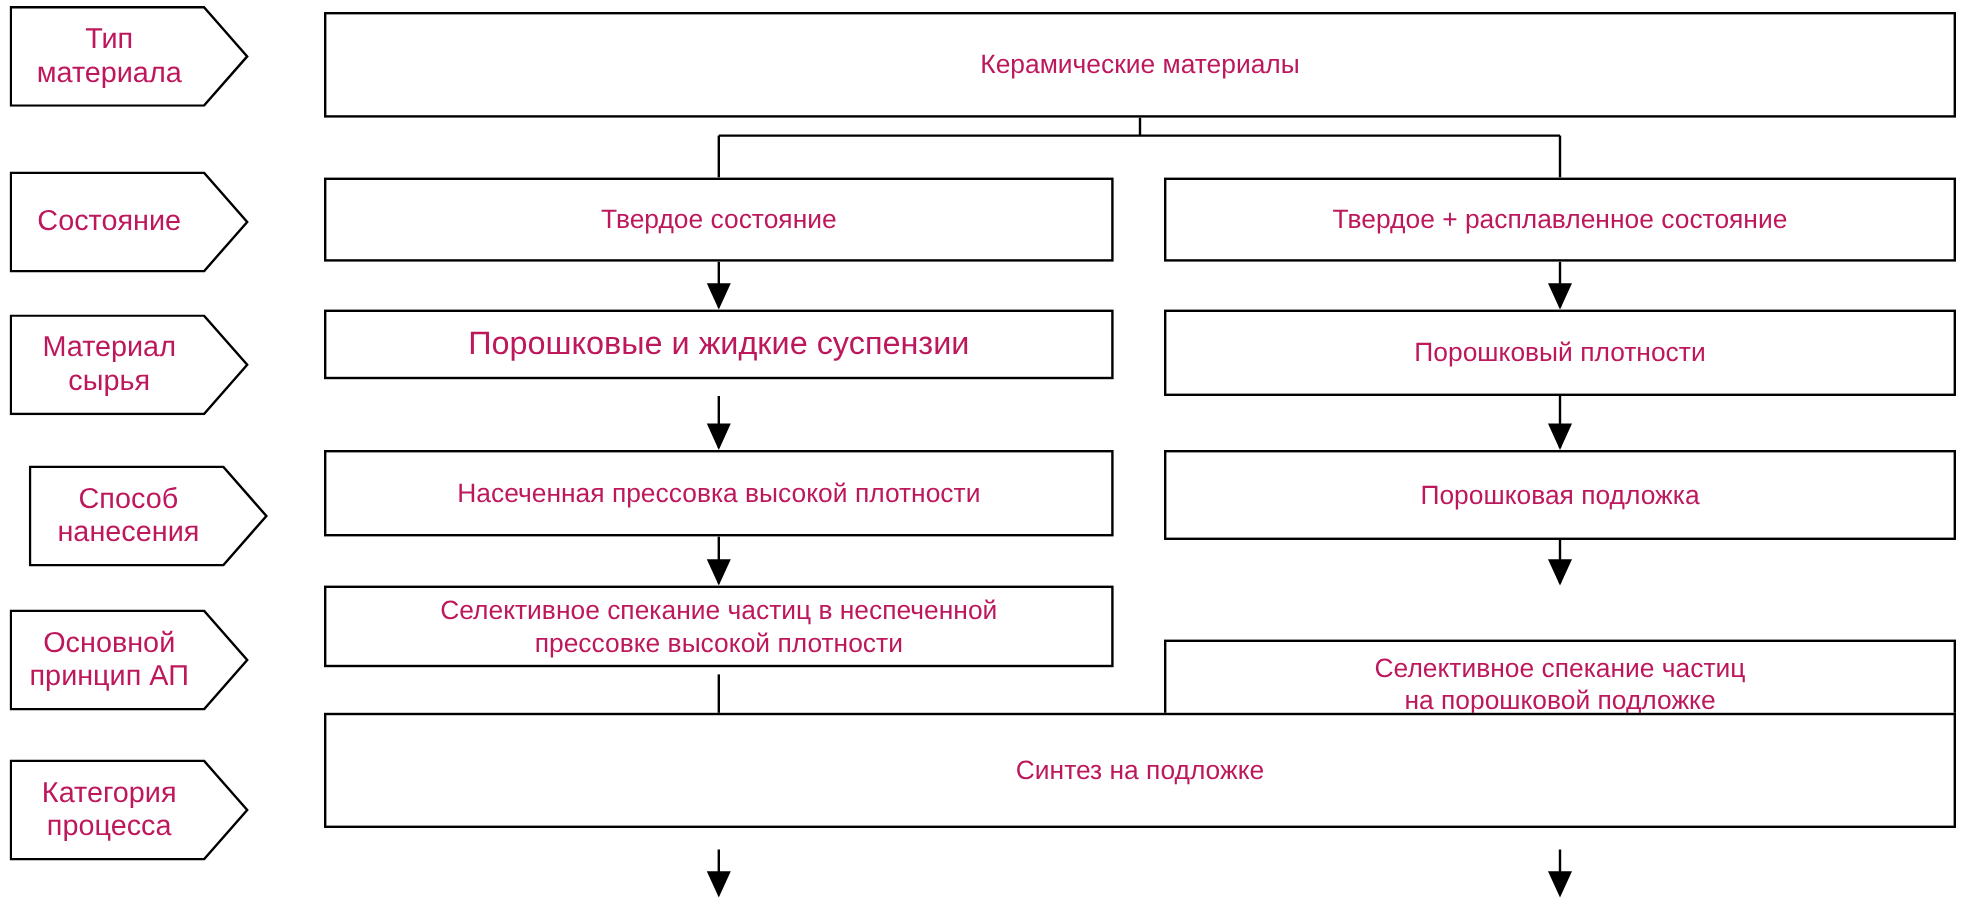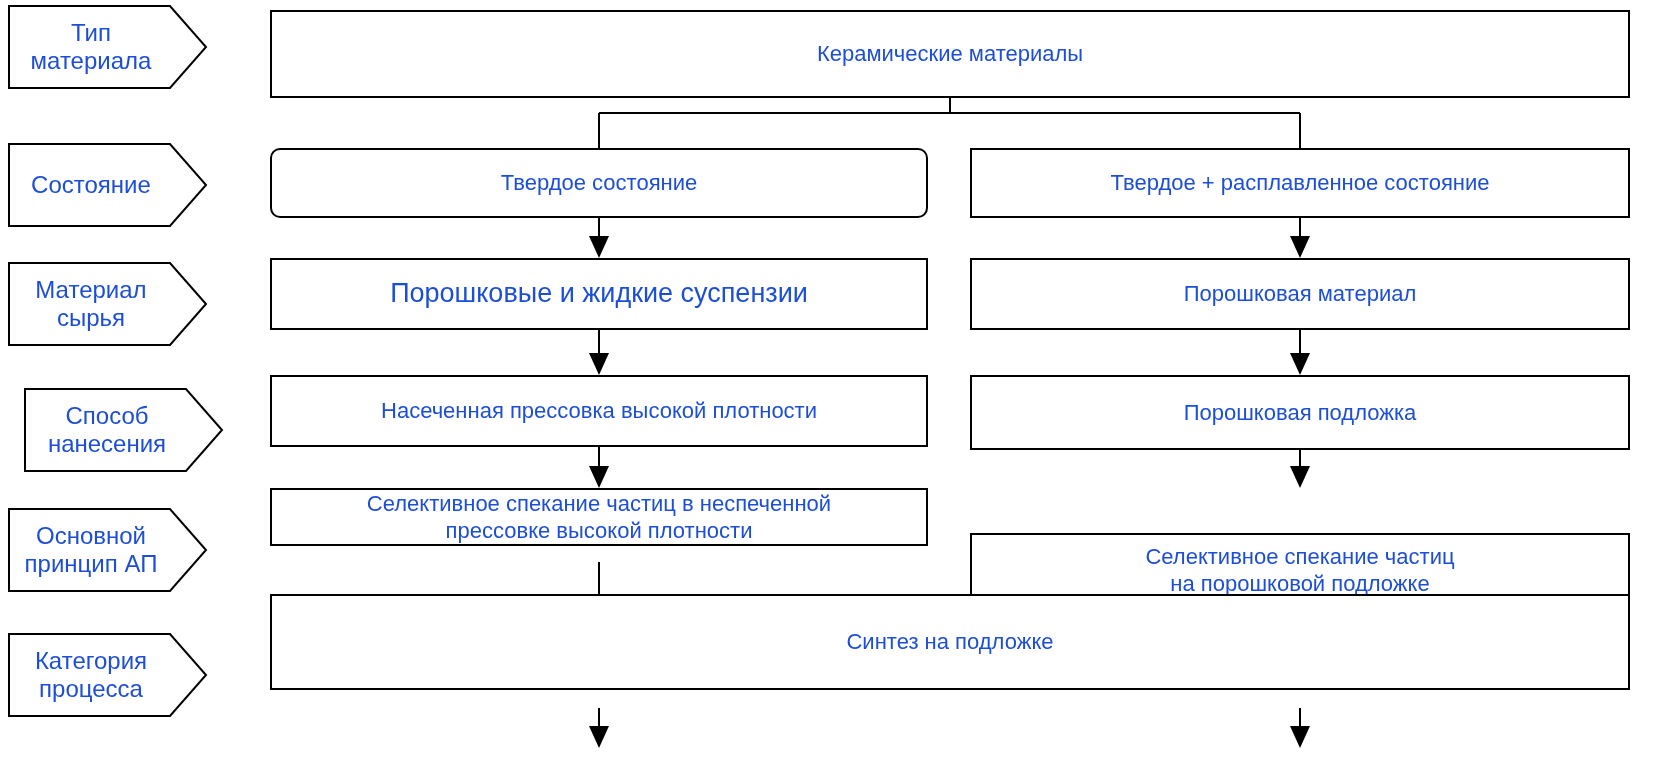--- a/index.html
+++ b/index.html
@@ -2,21 +2,21 @@
 <html><head>
 <meta charset="utf-8">
 <style>
   html, body { margin: 0; padding: 0; background: #ffffff; }
   #canvas {
     position: relative;
     width: 1654px;
     height: 757px;
     background: #ffffff;
     font-family: "Liberation Sans", sans-serif;
-    color: #1d4ed8;
+    color: #be185d;
     overflow: hidden;
   }
   
   #connectors {
     position: absolute;
     left: 0; top: 0;
     width: 1654px; height: 757px;
     pointer-events: none;
   }
   
@@ -141,29 +141,29 @@
   <div class="rowlabel" style="top:633px;">
     <svg viewBox="0 0 200 84">
       <polygon points="1,1 162,1 198,42 162,83 1,83" fill="#ffffff" stroke="#000000" stroke-width="2"></polygon>
     </svg>
     <div class="lbltext">Категория
 процесса</div>
   </div>
 
   <div class="node" style="left:270px; top:10px;  width:1360px; height:88px;">Керамические материалы</div>
 
-  <div class="node" style="left:270px; top:148px; width:658px;  height:70px;border-radius:10px;">Твердое состояние</div>
+  <div class="node" style="left:270px; top:148px; width:658px;  height:70px;">Твердое состояние</div>
   <div class="node" style="left:970px; top:148px; width:660px;  height:70px;text-align:center;">Твердое + расплавленное состояние</div>
 
-  <div class="node big" style="left:270px; top:258px; width:658px;  height:72px;">Порошковые и жидкие суспензии</div>
-  <div class="node" style="left:970px; top:258px; width:660px;  height:72px;">Порошковая материал</div>
+  <div class="node big" style="left:270px; top:258px; width:658px;  height:58px;">Порошковые и жидкие суспензии</div>
+  <div class="node" style="left:970px; top:258px; width:660px;  height:72px;">Порошковый плотности</div>
 
   <div class="node" style="left:270px; top:375px; width:658px;  height:72px;">Насеченная прессовка высокой плотности</div>
   <div class="node" style="left:970px; top:375px; width:660px;  height:75px;">Порошковая подложка</div>
 
-  <div class="node" style="left:270px; top:488px; width:658px;  height:58px;">Селективное спекание частиц в неспеченной
+  <div class="node" style="left:270px; top:488px; width:658px;  height:68px;">Селективное спекание частиц в неспеченной
 прессовке высокой плотности</div>
   <div class="node" style="left:970px; top:488px; width:660px;  height:74px;margin-top:45px;">Селективное спекание частиц
 на порошковой подложке</div>
 
   <div class="node" style="left:270px; top:594px; width:1360px; height:96px;">Синтез на подложке</div>
 
 </div>
 
 </body></html>

